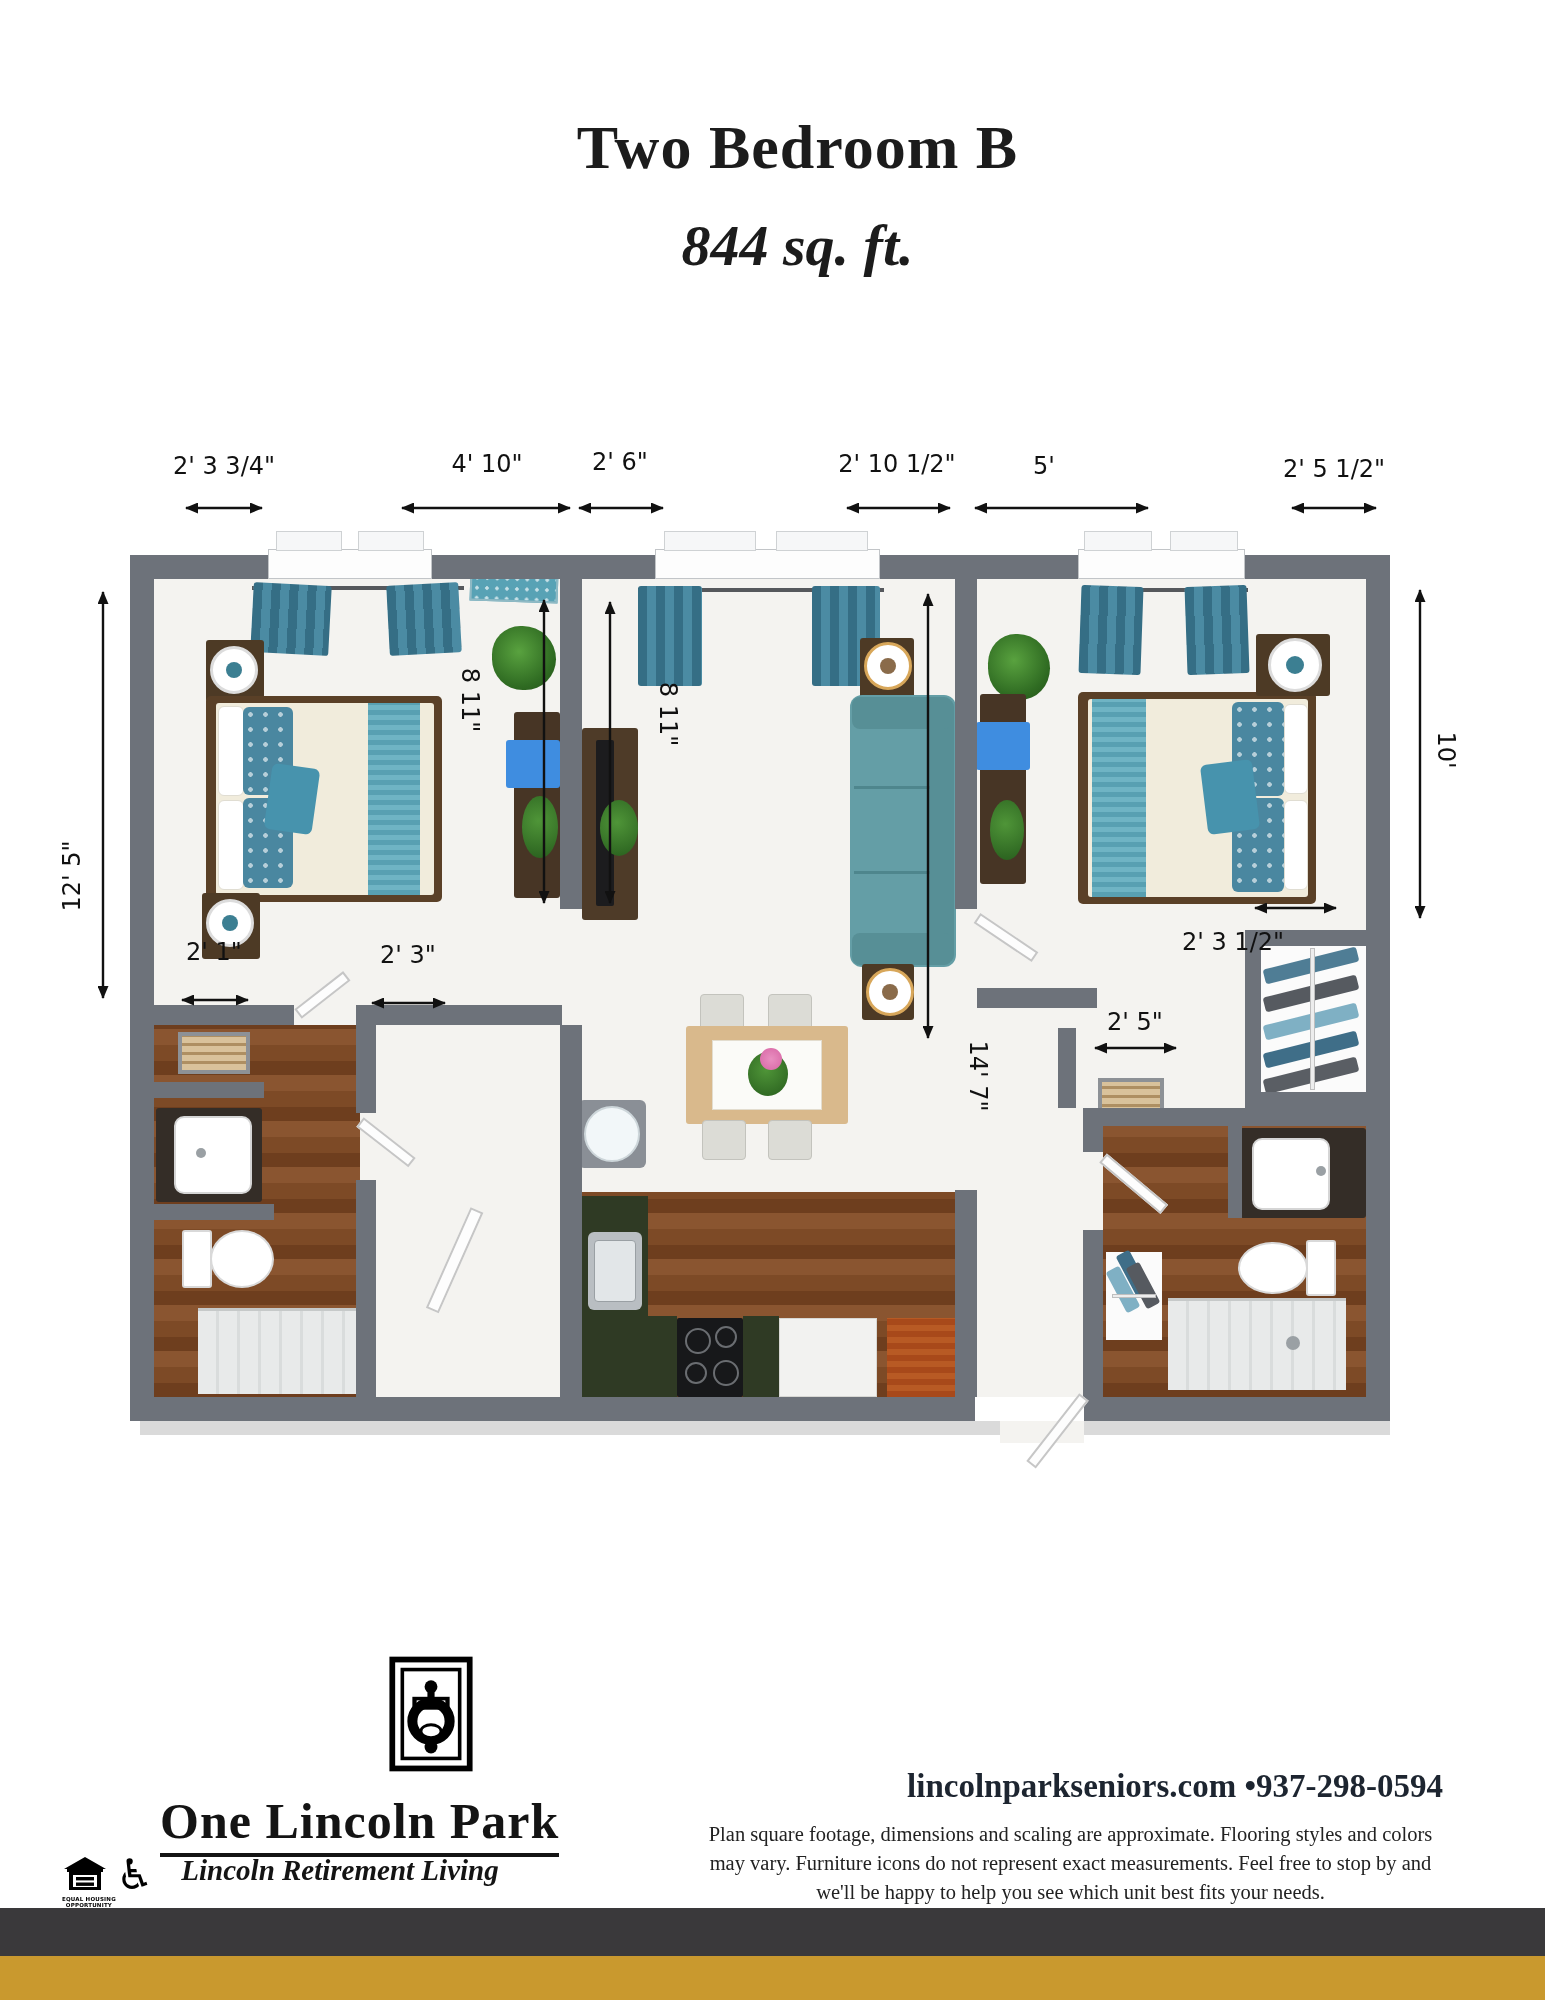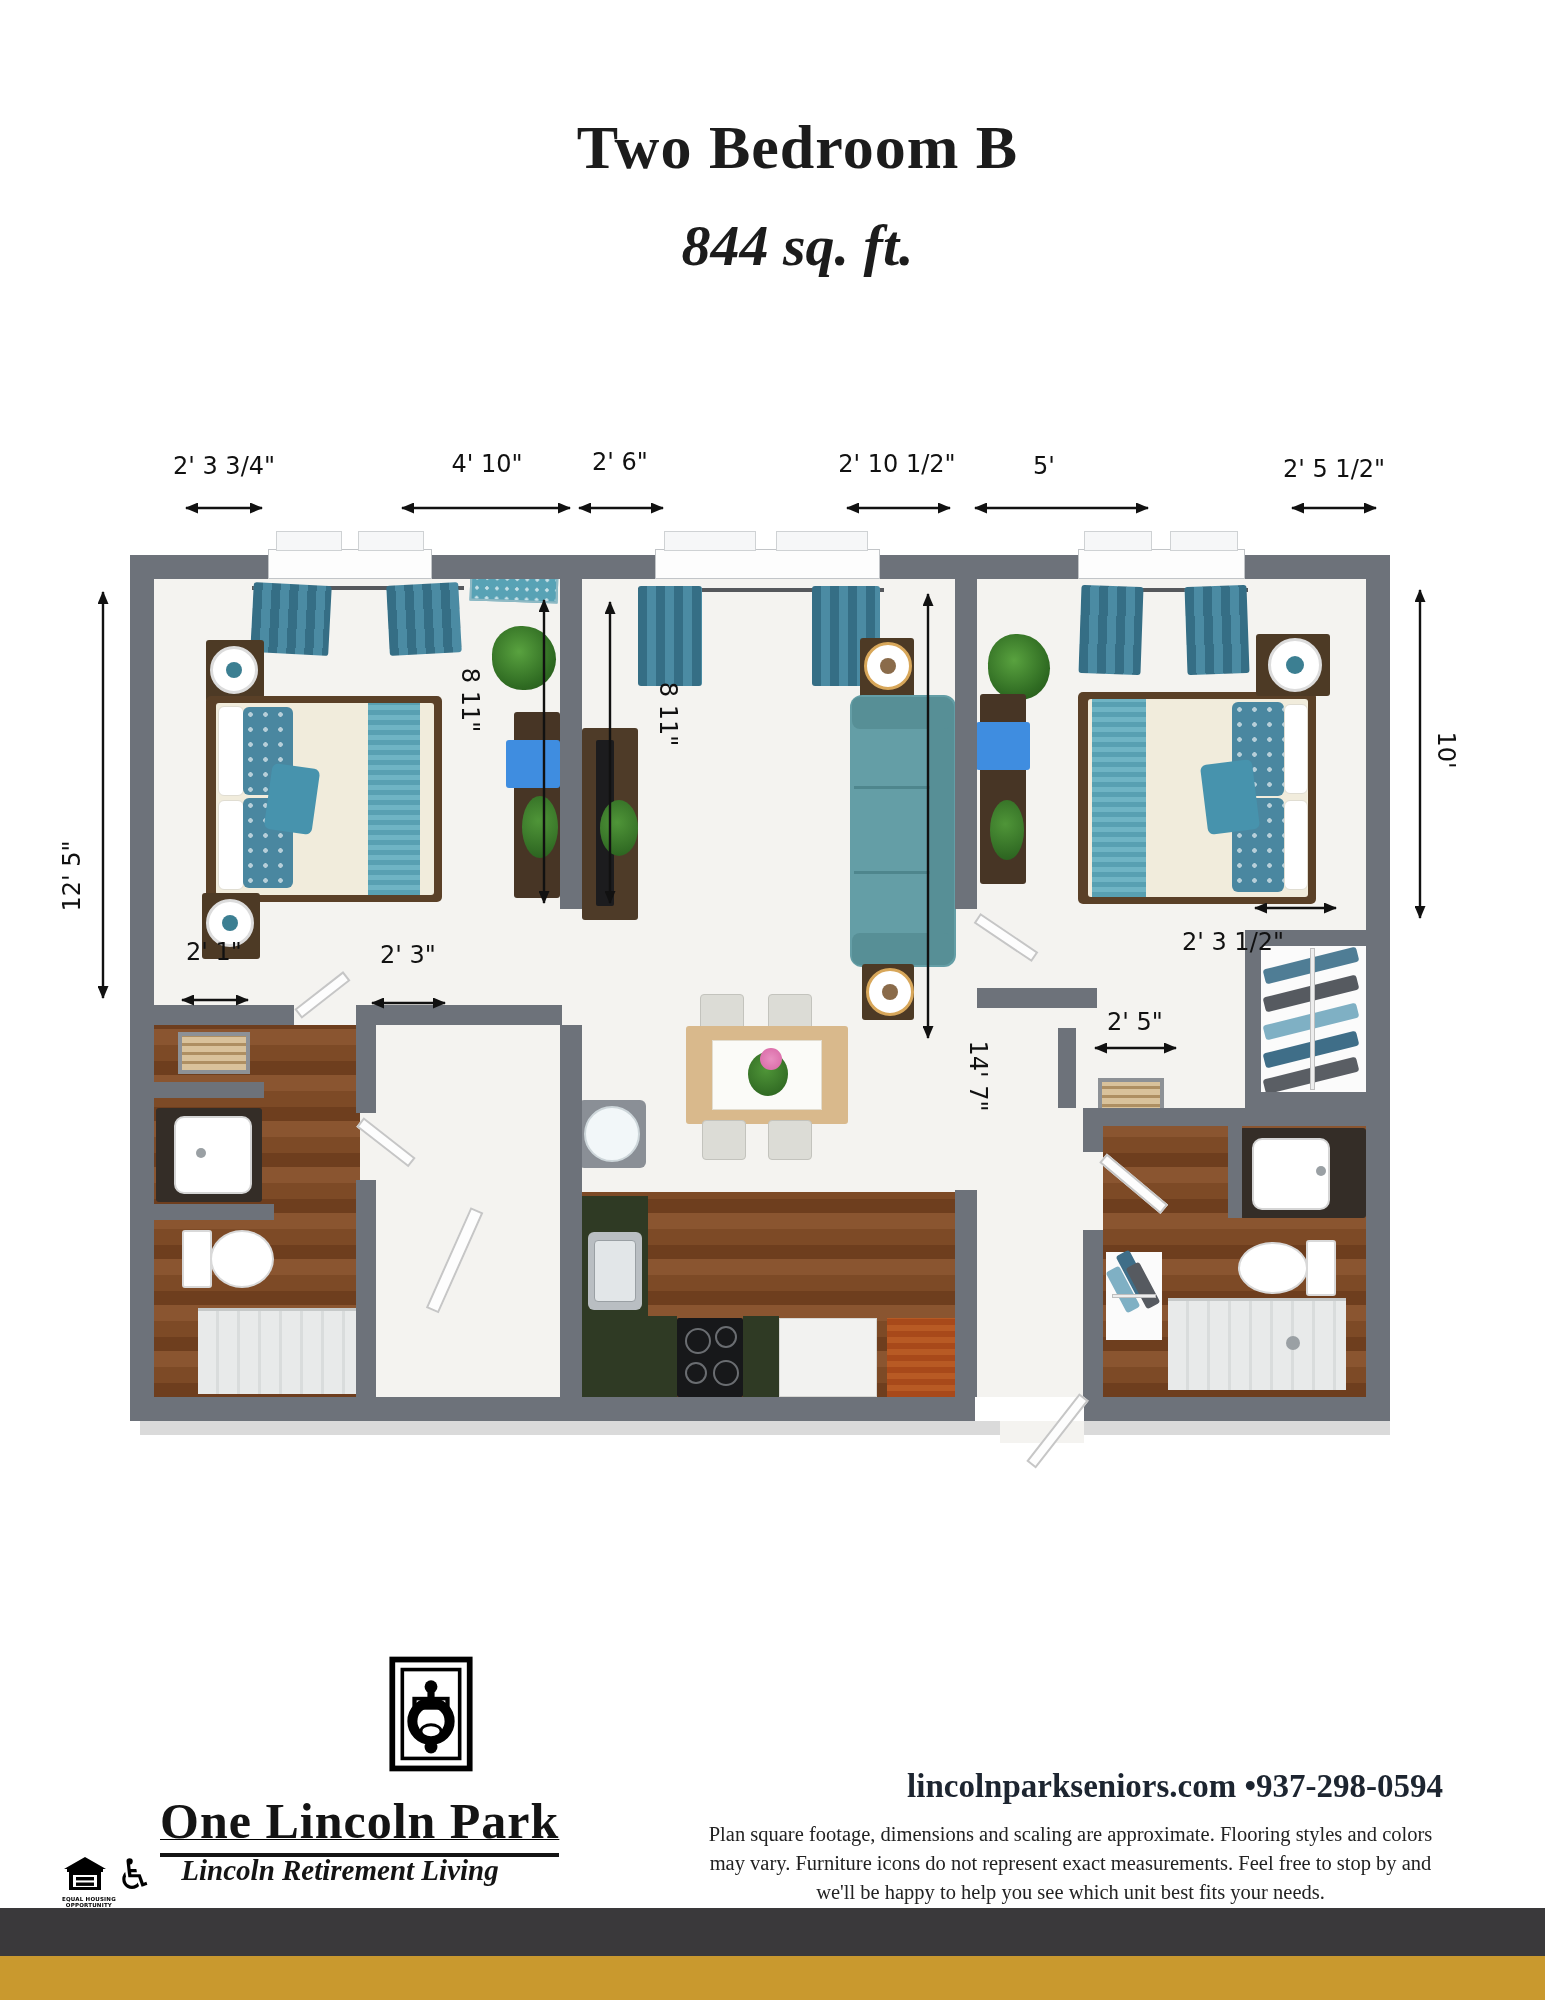--- a/index.html
+++ b/index.html
@@ -303,21 +303,21 @@
     <rect x="3" y="3" width="54" height="76" fill="#fff" stroke="#000" stroke-width="4"></rect>
     <rect x="10" y="10" width="40" height="62" fill="#fff" stroke="#000" stroke-width="2.5"></rect>
     <circle cx="30" cy="22" r="4.5" fill="#000"></circle>
     <rect x="27.5" y="24" width="5" height="6" fill="#000"></rect>
     <rect x="17" y="29" width="26" height="9" fill="#000"></rect>
     <rect x="20" y="31.5" width="20" height="4" fill="#fff"></rect>
     <circle cx="30" cy="46" r="13" fill="none" stroke="#000" stroke-width="7"></circle>
     <ellipse cx="30" cy="53" rx="7" ry="4.5" fill="#fff" stroke="#000" stroke-width="2"></ellipse>
     <circle cx="30" cy="64" r="4.5" fill="#000"></circle>
   </svg>
-  <div class="abs" style="left:160px;top:1792px;width:360px;text-align:right;text-decoration:underline;">
+  <div class="abs" style="left:160px;top:1792px;width:360px;text-align:right;">
     <span class="brand-name">One Lincoln Park</span>
   </div>
   <div class="abs brand-tag" style="left:160px;top:1854px;width:360px;text-align:center;">Lincoln Retirement Living</div>
 
   <div class="abs contact" style="left:698px;top:1768px;">lincolnparkseniors.com •937-298-0594</div>
   <div class="abs disclaimer" style="left:698px;top:1820px;">Plan square footage, dimensions and scaling are approximate. Flooring styles and colors may vary. Furniture icons do not represent exact measurements. Feel free to stop by and we'll be happy to help you see which unit best fits your needs.</div>
 
   <div class="abs" style="left:62px;top:1856px;">
     <svg width="46" height="36" viewBox="0 0 46 36">
       <polygon points="23,1 44,13 41,13 41,16 5,16 5,13 2,13" fill="#000"></polygon>

